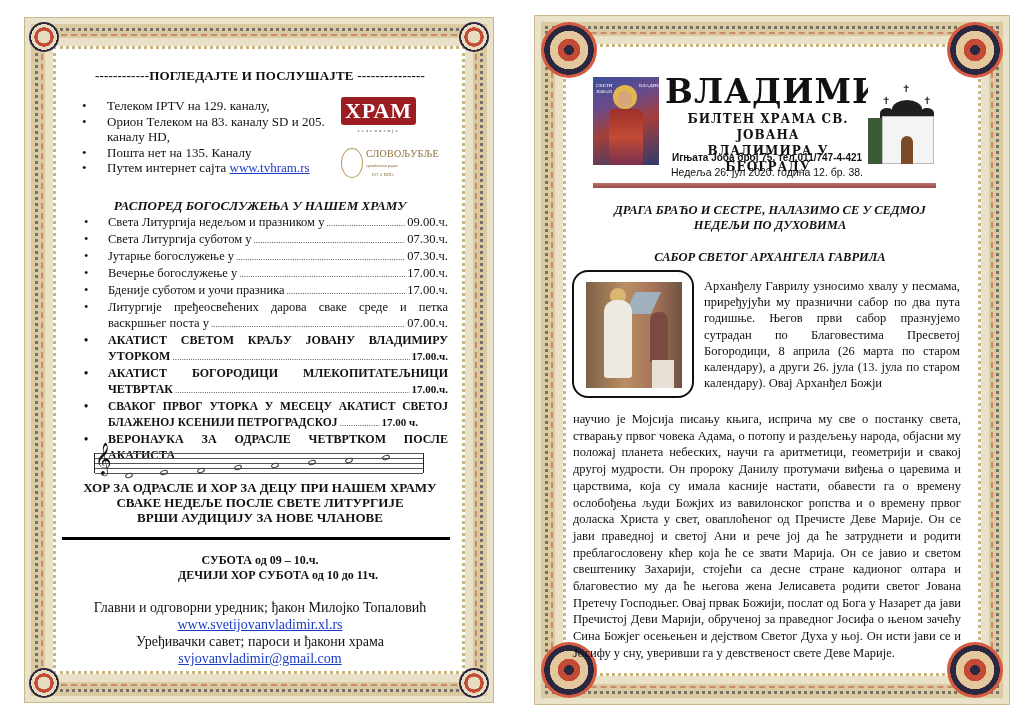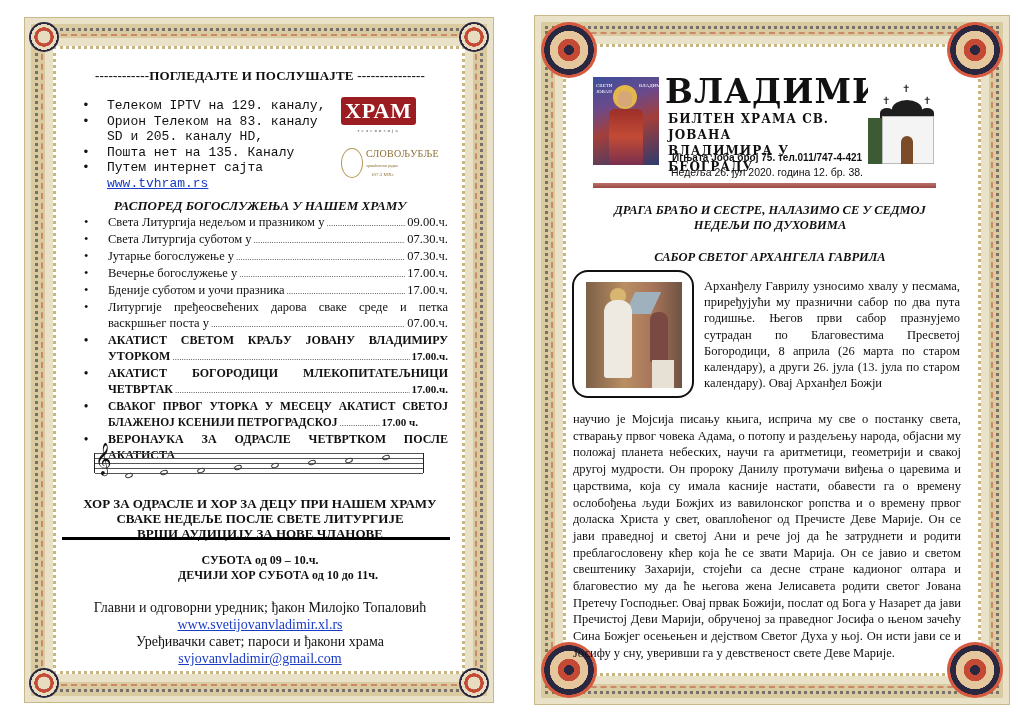--- a/index.html
+++ b/index.html
@@ -20,21 +20,21 @@
     background: radial-gradient(circle, #e8dcc0 0 30%, #c44a35 31% 45%, #e8dcc0 46% 60%, #2a2740 61% 100%); }
   .big-medallion { position: absolute; width: 56px; height: 56px; border-radius: 50%;
     background: radial-gradient(circle, #2a2740 0 12%, #c44a35 13% 28%, #e4c79c 29% 48%, #2a2740 49% 62%, #d65a3f 63% 78%, #c8b07e 79% 100%); }
 
   .abs { position: absolute; }
   .center { text-align: center; }
 
   
   .lp-title { left: 60px; top: 68px; width: 400px; font-size: 13px; font-weight: bold; letter-spacing: .2px; }
   .tv-list { left: 80px; top: 98px; width: 250px; font-size: 13px; line-height: 15.5px; list-style: none; }
-  .tv-list li { position: relative; padding-left: 27px; font-family: Liberation Mono, monospace; }
+  .tv-list li { position: relative; padding-left: 27px; }
   .tv-list li::before { content: "•"; position: absolute; left: 2px; }
   .tv-list a, .link { color: #1a3cc4; text-decoration: underline; }
   .logo-hram { left: 341px; top: 97px; width: 75px; height: 28px; background: #9b1d22; color: #fff; font-size: 22px; font-weight: bold; text-align: center; line-height: 28px; letter-spacing: 1px; border-radius: 3px; }
   .logo-hram-sub { left: 341px; top: 128px; width: 75px; font-size: 5px; color: #555; letter-spacing: 2px; text-align: center; }
   .logo-slovo { left: 341px; top: 145px; width: 80px; height: 40px; }
   .slovo-ring { position: absolute; left: 0; top: 3px; width: 22px; height: 30px; border: 1.5px solid #b59752; border-radius: 50%; }
   .slovo-text { position: absolute; left: 25px; top: 3px; font-size: 10px; color: #8c7034; letter-spacing: .2px; }
   .slovo-sub { position: absolute; left: 25px; top: 18px; font-size: 4px; color: #8c7034; }
   .slovo-freq { position: absolute; left: 30px; top: 27px; font-size: 5px; color: #8c7034; }
 
@@ -48,42 +48,42 @@
   .row .dots { flex: 1; overflow: hidden; white-space: nowrap; margin: 0 2px; font-weight: normal; font-size: 9px; }
   .row .dots::after { content: "................................................................................................................................................................"; }
   .row .t { white-space: nowrap; }
   .row .t.small { font-size: 11px; }
 
   .staff { left: 94px; top: 453px; width: 330px; height: 20px; border-left: 1px solid #222; border-right: 1px solid #222; }
   .staff i { position: absolute; left: 0; right: 0; height: 1px; background: #555; }
   .clef { position: absolute; left: 0; top: -8px; font-size: 28px; line-height: 28px; }
   .note { position: absolute; width: 8px; height: 5px; border: 1.5px solid #333; border-radius: 50%; transform: rotate(-20deg); }
 
-  .choir { left: 60px; top: 496px; width: 400px; font-size: 13px; font-weight: bold; line-height: 15px; }
+  .choir { left: 60px; top: 480px; width: 400px; font-size: 13px; font-weight: bold; line-height: 15px; }
   .rule { left: 62px; top: 537px; width: 388px; height: 3px; background: #000; }
   .german { left: 60px; top: 553px; width: 400px; font-size: 12px; font-weight: bold; line-height: 15px; }
   .editor { left: 60px; top: 599px; width: 400px; font-size: 14px; line-height: 17px; }
 
   
   .icon-vlad { left: 593px; top: 77px; width: 66px; height: 88px; background: linear-gradient(160deg,#3b4f9a 0%,#6a4a8c 30%,#a33f3b 55%,#2f3b6e 100%); }
   .icon-vlad .halo { position: absolute; left: 20px; top: 8px; width: 24px; height: 24px; border-radius: 50%; background: #e3b84b; }
   .icon-vlad .face { position: absolute; left: 25px; top: 14px; width: 14px; height: 16px; border-radius: 40%; background: #d7a77a; }
   .icon-vlad .body { position: absolute; left: 16px; top: 32px; width: 34px; height: 56px; background: linear-gradient(#9d2f2a,#c24b35 50%,#7a2f4f); border-radius: 6px 6px 0 0; }
   .icon-vlad .txt { position: absolute; font-size: 5px; color: #fff; line-height: 6px; }
 
   .church { left: 868px; top: 78px; width: 80px; height: 86px; }
   .church .sky { position: absolute; inset: 0; background: #fff; }
   .church .wall { position: absolute; left: 14px; top: 38px; width: 52px; height: 48px; background: #f4f4f4; border: 1px solid #bbb; }
   .church .dome { position: absolute; background: #1e1e1e; border-radius: 50% 50% 0 0; }
   .church .cross { position: absolute; font-size: 10px; color: #222; line-height: 10px; }
   .church .door { position: absolute; left: 33px; top: 58px; width: 12px; height: 28px; background: #7b4b2a; border-radius: 6px 6px 0 0; }
   .church .tree { position: absolute; left: 0; top: 40px; width: 14px; height: 46px; background: #3c5a33; }
 
   .masthead { left: 665px; top: 72px; width: 205px; font-family: "DejaVu Serif", serif; font-weight: bold; font-size: 33px; letter-spacing: 1px; text-align: center; }
-  .subtitle { left: 668px; top: 111px; width: 200px; font-family: "DejaVu Serif", serif; font-weight: bold; font-size: 12px; line-height: 16px; text-align: left; letter-spacing: 1px; }
+  .subtitle { left: 668px; top: 111px; width: 200px; font-family: "DejaVu Serif", serif; font-weight: bold; font-size: 12px; line-height: 16px; text-align: center; letter-spacing: 1px; }
   .address { left: 662px; top: 152px; width: 210px; font-family: "Liberation Sans", sans-serif; font-weight: bold; font-size: 10px; text-align: center; }
   .date { left: 662px; top: 166px; width: 210px; font-family: "Liberation Sans", sans-serif; font-size: 10.5px; text-align: center; }
   .red-rule { left: 593px; top: 183px; width: 343px; height: 5px; background: linear-gradient(#b8716a,#9a4a43); }
 
   .greet { left: 570px; top: 203px; width: 400px; font-size: 12.5px; font-weight: bold; font-style: italic; line-height: 15px; }
   .feast { left: 570px; top: 250px; width: 400px; font-size: 12.5px; font-weight: bold; font-style: italic; }
 
   .fresco-box { left: 572px; top: 270px; width: 122px; height: 128px; border: 2px solid #111; border-radius: 16px; background: #fff; }
   .fresco { position: absolute; left: 12px; top: 10px; width: 96px; height: 106px; background: linear-gradient(90deg,#7d6048 0%,#b98e62 40%,#a7745a 70%,#6e5342 100%); }
   .fresco .angel { position: absolute; left: 18px; top: 18px; width: 28px; height: 78px; background: #eeeae2; border-radius: 12px 12px 3px 3px; }

